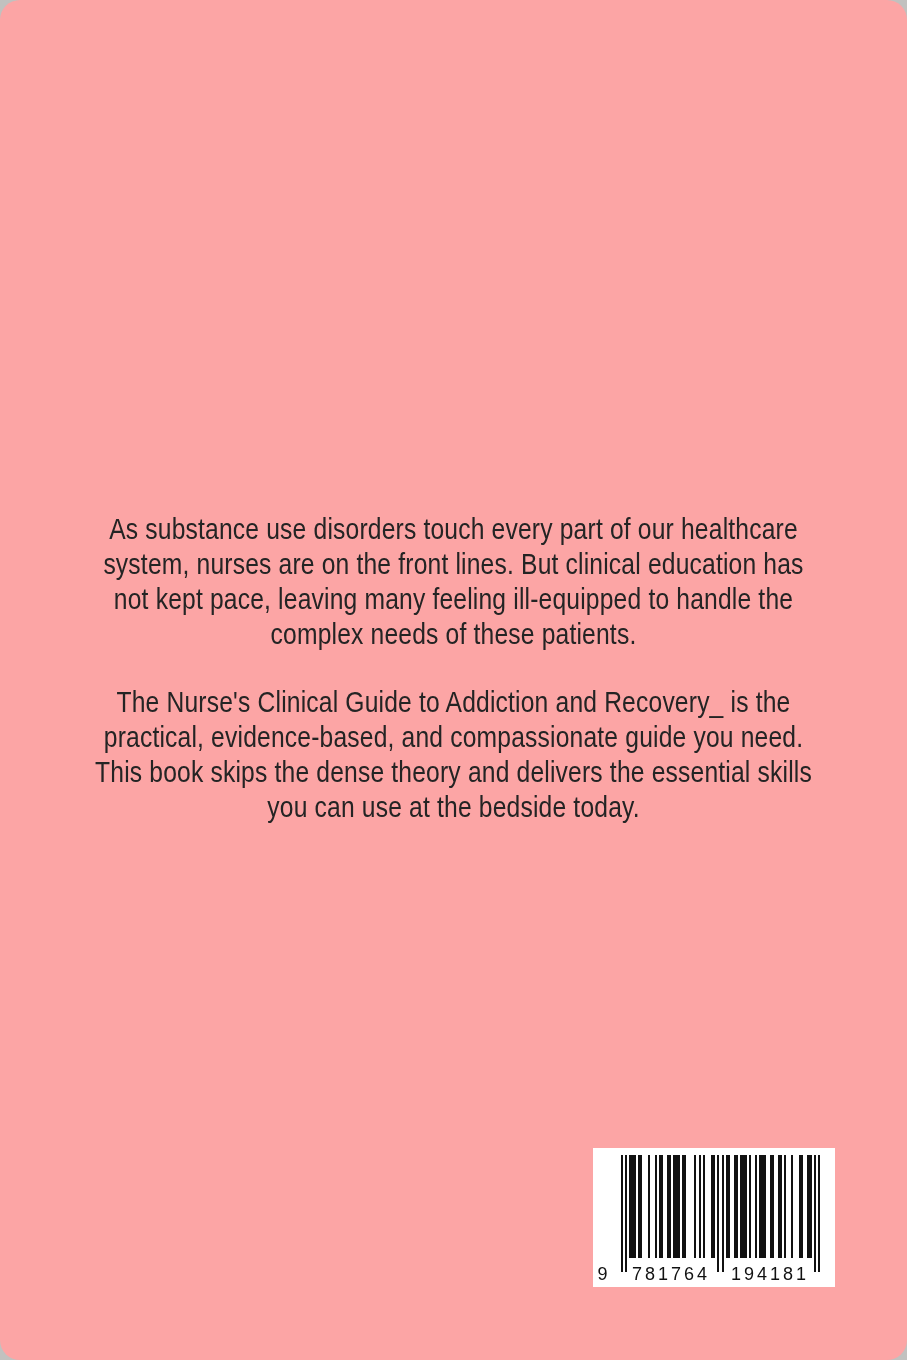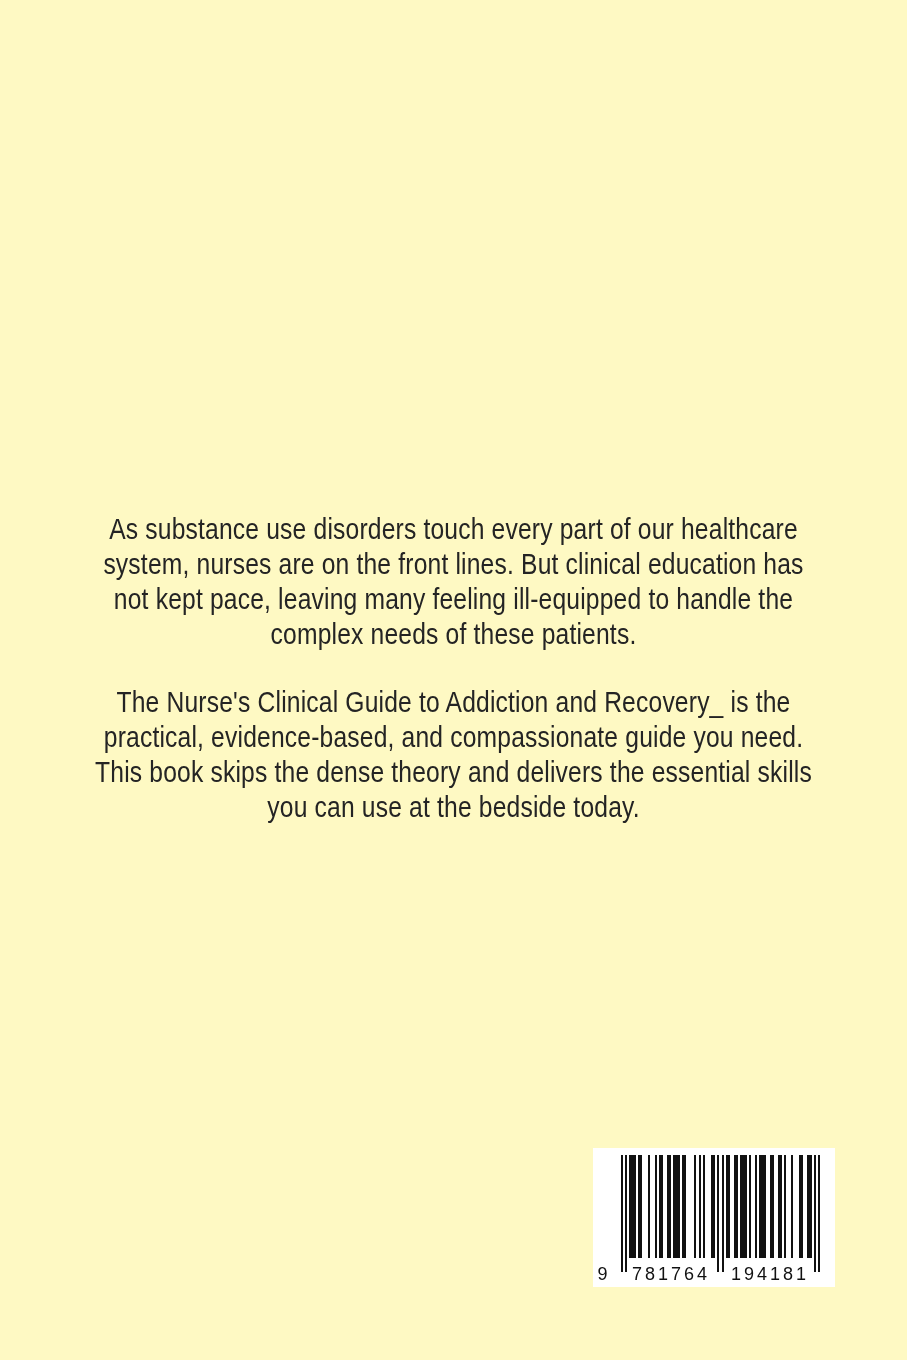--- a/index.html
+++ b/index.html
@@ -57,21 +57,21 @@
   .barcode-digits {
     font-family: "Liberation Sans", sans-serif;
     font-size: 18px;
     fill: #111111;
     letter-spacing: 3px;
   }
 </style>
 </head>
 <body style="background: rgb(193, 193, 191);">
 
-<div class="cover" style="background: #fef9c3;">
+<div class="cover" style="background: #fca5a5; border-radius: 20px;">
 
   <div class="blurb" style="color: rgb(36, 36, 36);">
     <p>
       <span class="line" style="display:block">As substance use disorders touch every part of our healthcare</span>
       <span class="line" style="display:block">system, nurses are on the front lines. But clinical education has</span>
       <span class="line" style="display:block">not kept pace, leaving many feeling ill-equipped to handle the</span>
       <span class="line" style="display:block">complex needs of these patients.</span>
     </p>
     <p>
       <span class="line" style="display:block">The Nurse's Clinical Guide to Addiction and Recovery_ is the</span>

